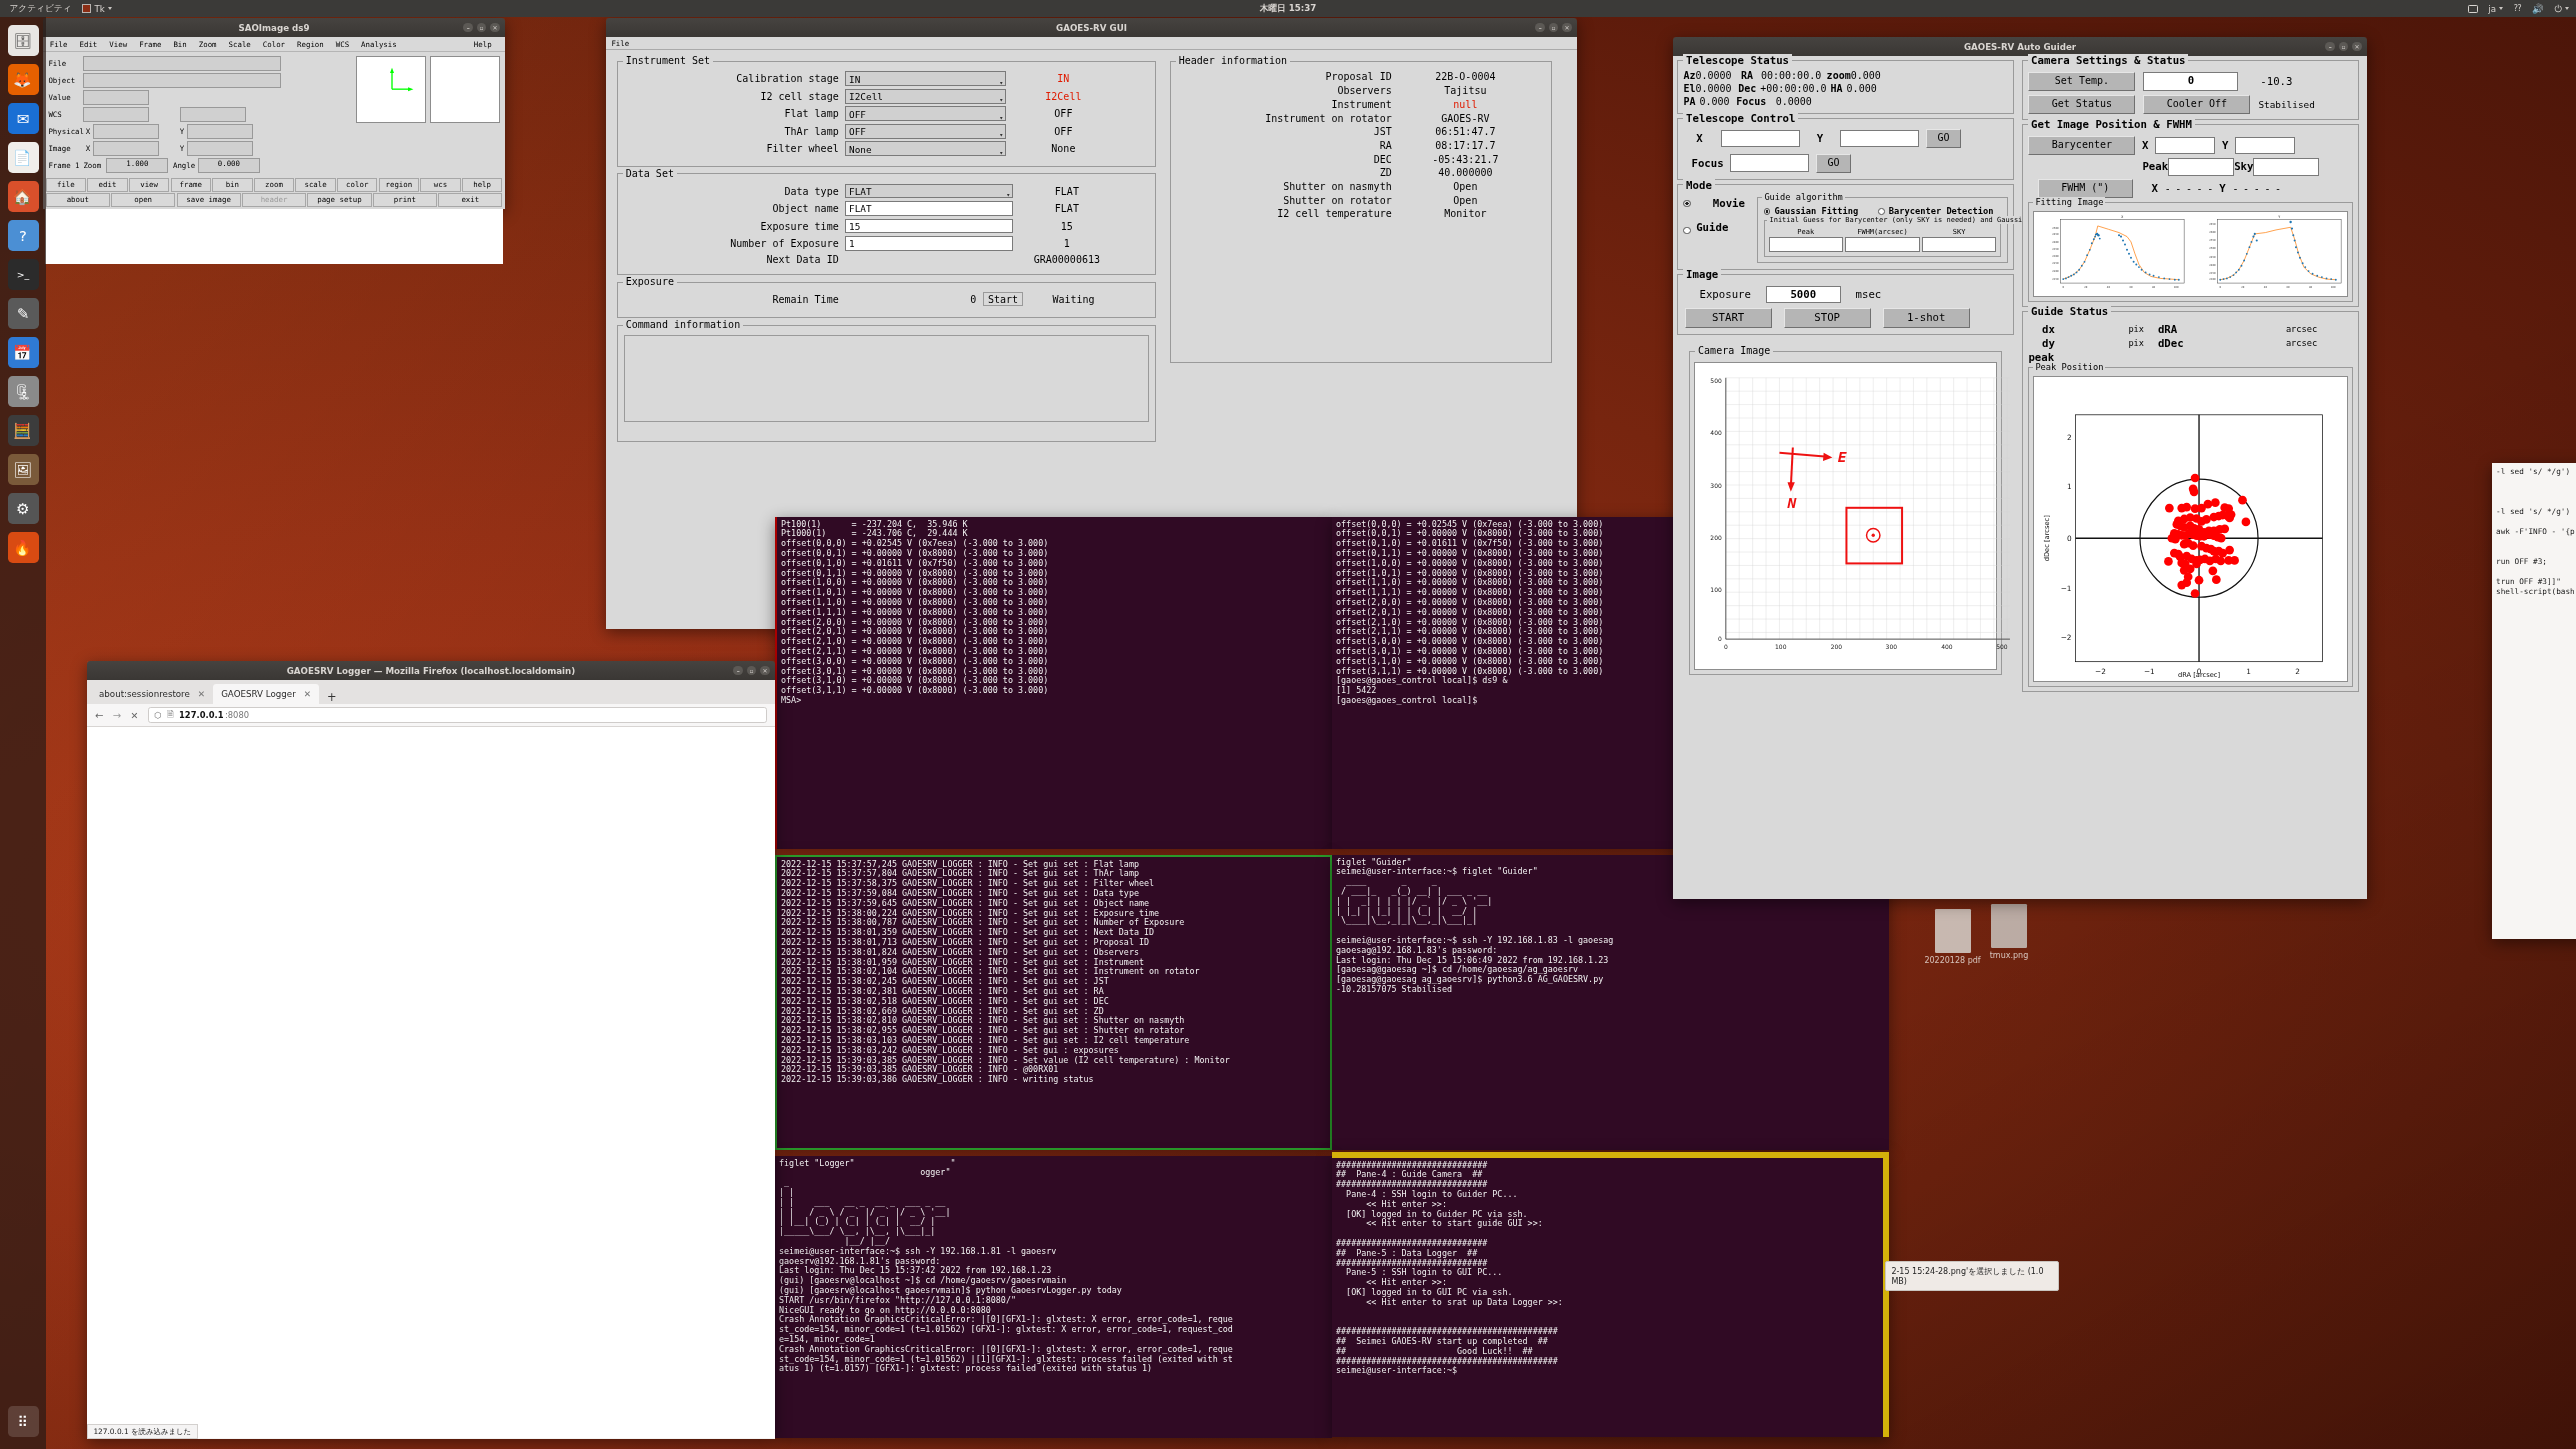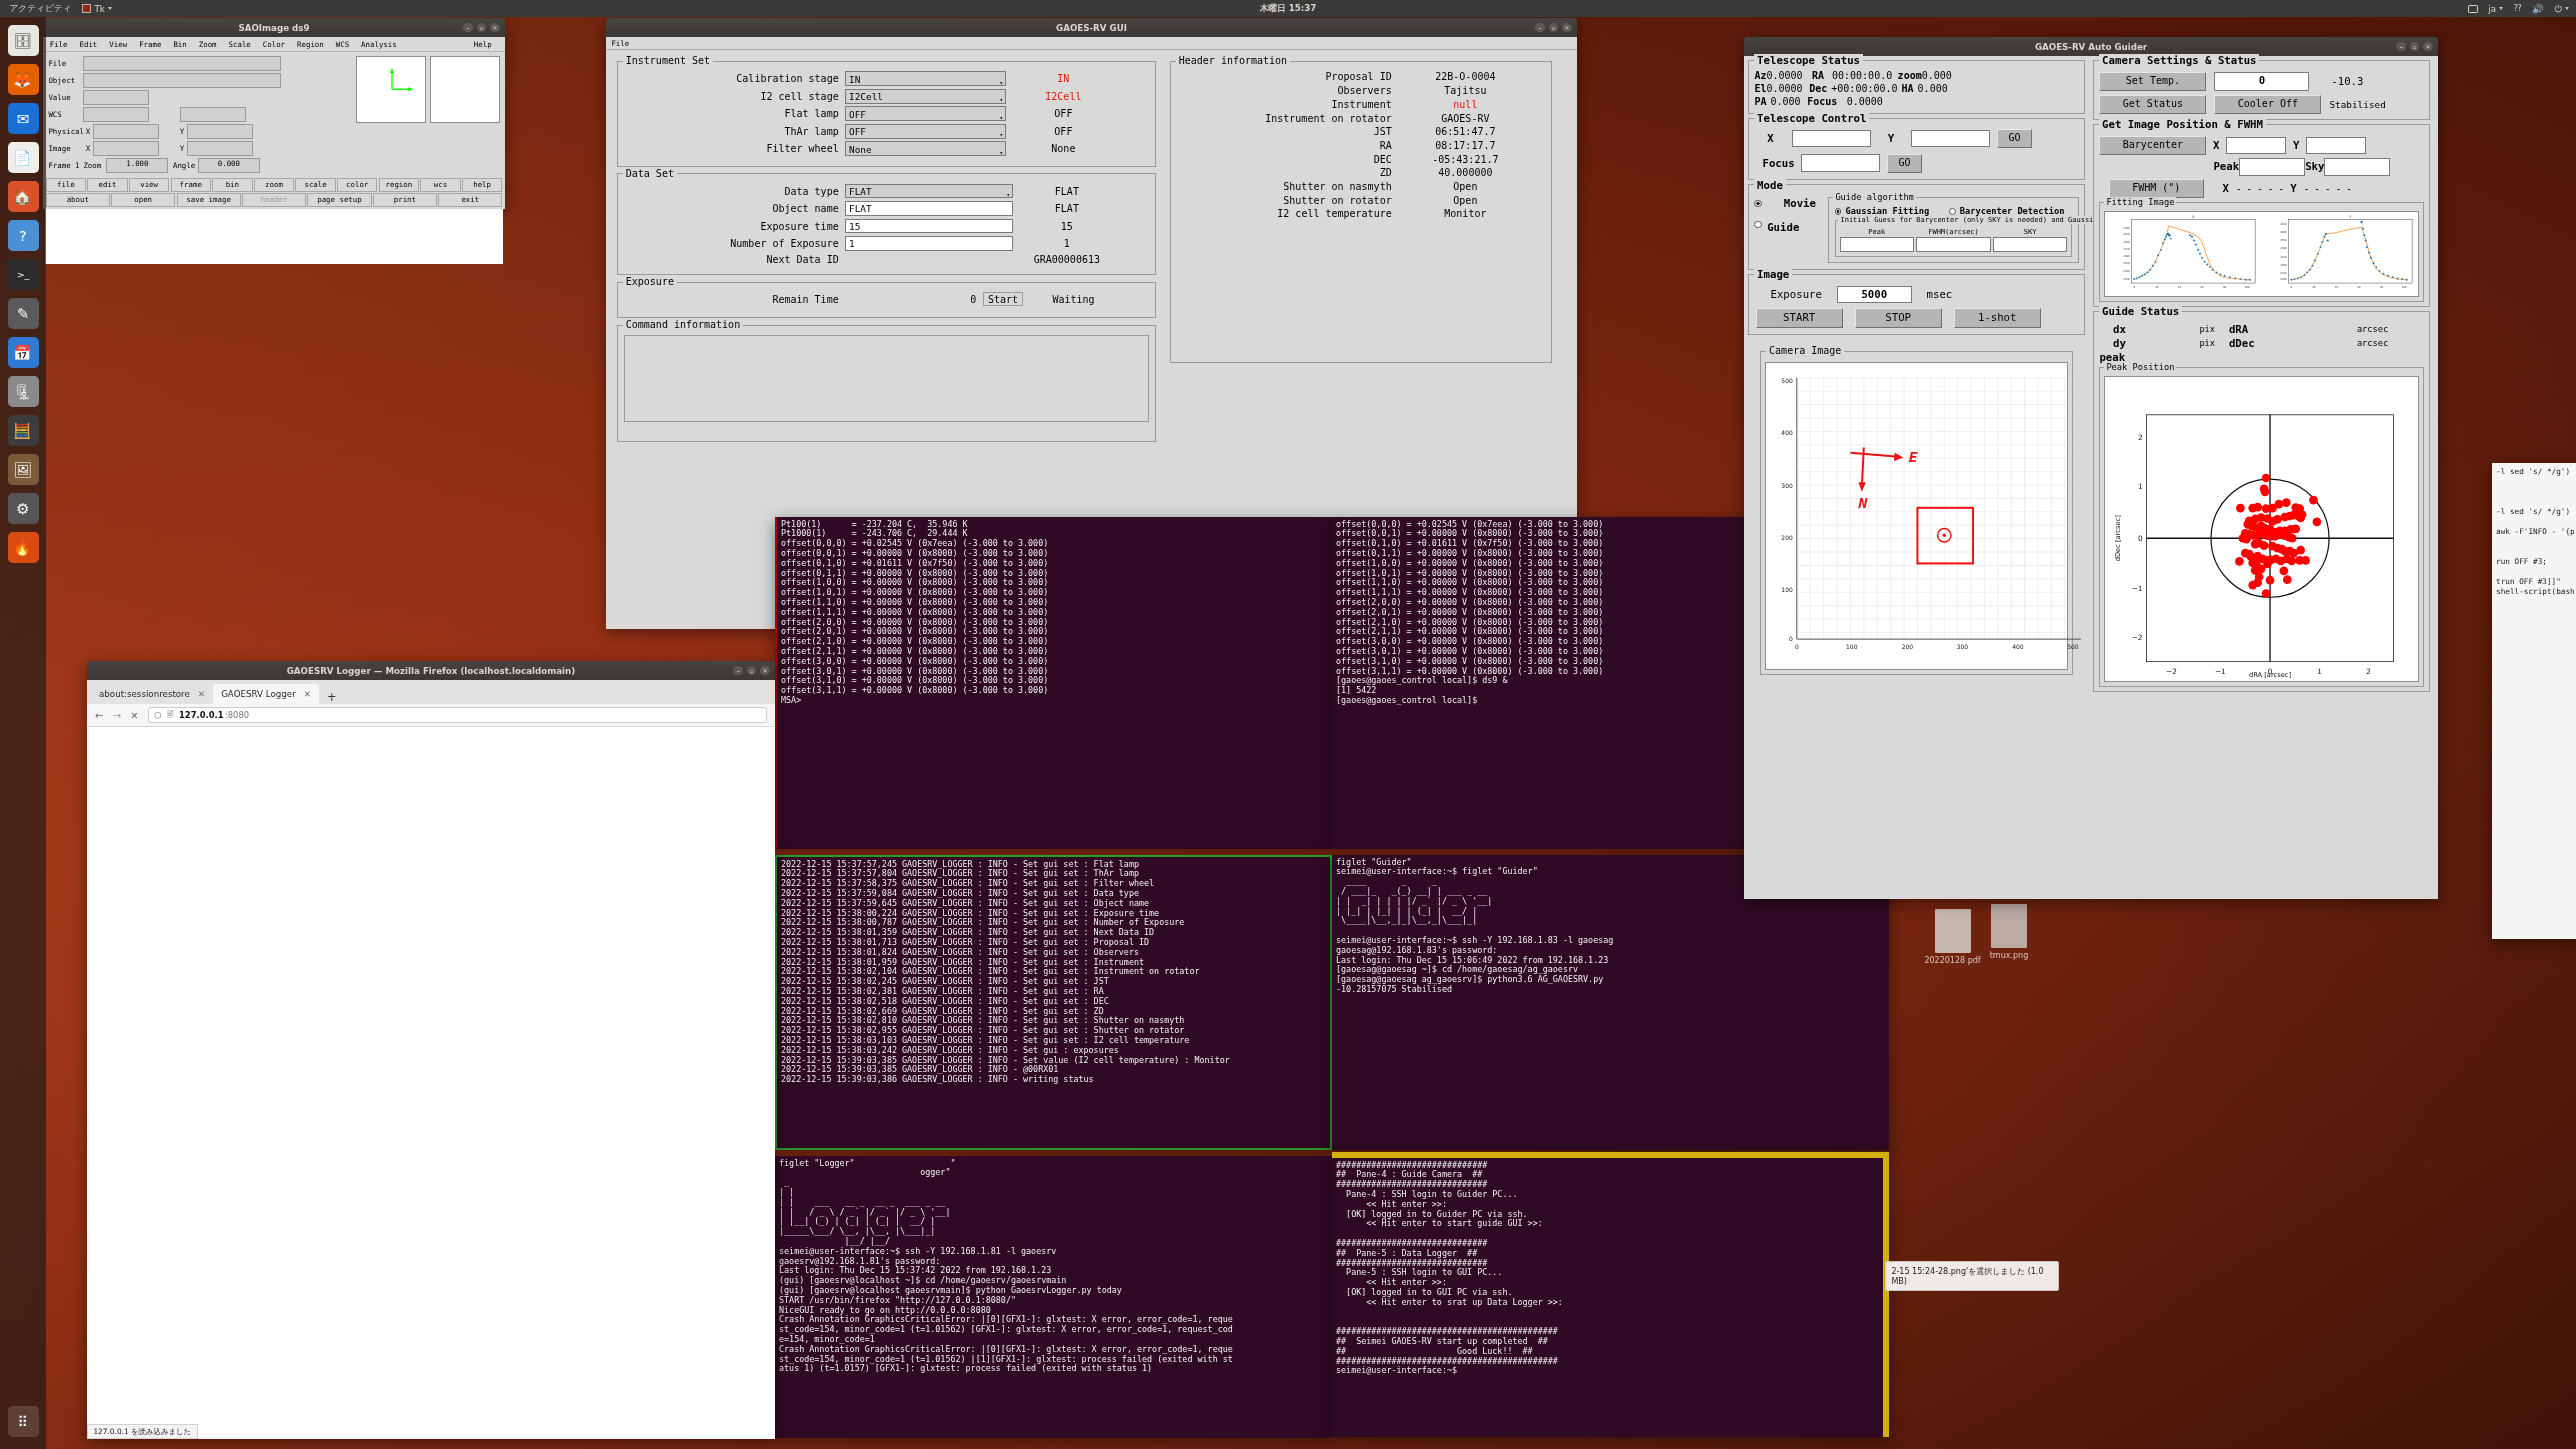--- a/index.html
+++ b/index.html
@@ -85,21 +85,21 @@
   #ds9 .ds9menu { display:flex; gap:12px; padding:2.7px 6.7px; border-bottom:0.7px solid #b5b5b5; font-size:7.4px;}
   #ds9 .ds9info { display:flex; padding:4px 5.4px; }
   .ds9field { background:#d0d0d0; border:0.7px solid #999; height:15px; }
   .ds9btnrow { display:flex; gap:1.3px; padding:0.7px 2.7px; }
   .ds9btn { flex:1; background:#d9d9d9; border:0.7px solid #a7a7a7; font-size:7.4px; text-align:center; padding:1.3px 0;}
   .ds9btn.dis { color:#9b9b9b; }
   .ds9panelbox { width:70px; height:67px; background:#fff; border:0.7px solid #8d8d8d; }
   
   #rvgui { left: 606px; top: 18px; width: 971px; height: 611px; }
   
-  #ag { left: 1744px; top: 37px; width: 694px; height: 862px; }
+  #ag { left: 1673px; top: 37px; width: 694px; height: 862px; }
   
   .term { font-family:"DejaVu Sans Mono", monospace; color:#f2f2f2; font-size:8.4px;
           line-height:9.8px; white-space:pre; overflow:hidden; background:#300a24; }
   #termA { left: 775px; top: 517px; width: 557px; height: 332px; border-left:2.7px solid #a00; }
   #termB { left: 1332px; top: 517px; width: 557px; height: 332px; }
   #termC { left: 775px; top: 855px; width: 557px; height: 295px; border:2px solid #2a9a2a;}
   #termD { left: 1332px; top: 855px; width: 557px; height: 295px; }
   #termE { left: 775px; top: 1156px; width: 557px; height: 282px; }
   #termF { left: 1332px; top: 1152px; width: 557px; height: 285px; border-top:6px solid #d4b10a; border-right:6px solid #d4b10a;}
   
@@ -611,21 +611,21 @@
       </div>
 
       <div class="group" style="margin:4px;padding:10.7px 5.4px 5.4px;">
         <div class="glabel" style="font-weight:bold;font-size:10.7px;">Mode</div>
         <div style="display:flex;align-items:flex-start;">
           <div style="width:74px;padding-top:1.3px;">
             <div style="display:flex;align-items:center;gap:22px;margin-bottom:10.7px;">
               <span style="width:7.4px;height:7.4px;border-radius:50%;border:0.7px solid #555;background:radial-gradient(#222 0 40%, #d9d9d9 42%);"></span>
               <span style="font-size:10.7px;font-weight:bold;">Movie</span>
             </div>
-            <div style="display:flex;align-items:flex-start;gap:5.4px;">
+            <div style="display:flex;align-items:flex-end;gap:5.4px;">
               <span style="width:7.4px;height:7.4px;border-radius:50%;border:0.7px solid #555;background:#fff;"></span>
               <span style="font-size:10.7px;font-weight:bold;">Guide</span>
             </div>
           </div>
           <div style="flex:1;border:0.7px solid #9a9a9a;position:relative;padding:8px 5.4px 5.4px;margin-top:1.3px;">
             <div style="position:absolute;top:-6px;left:4px;background:#d9d9d9;padding:0 2px;font-size:8.7px;">Guide algorithm</div>
             <div style="display:flex;gap:20px;align-items:center;margin-bottom:4px;">
               <span style="display:flex;align-items:center;gap:4px;">
                 <span style="width:6.7px;height:6.7px;border-radius:50%;border:0.7px solid #555;background:radial-gradient(#222 0 40%, #d9d9d9 42%);"></span>
                 <span style="font-size:8.7px;font-weight:bold;">Gaussian Fitting</span>

